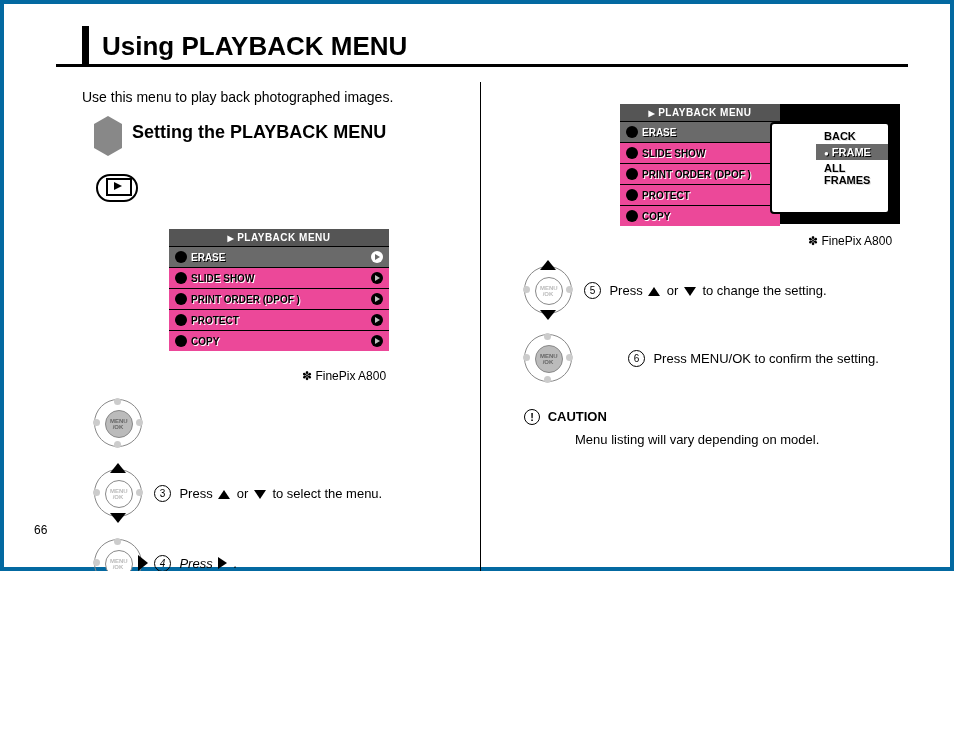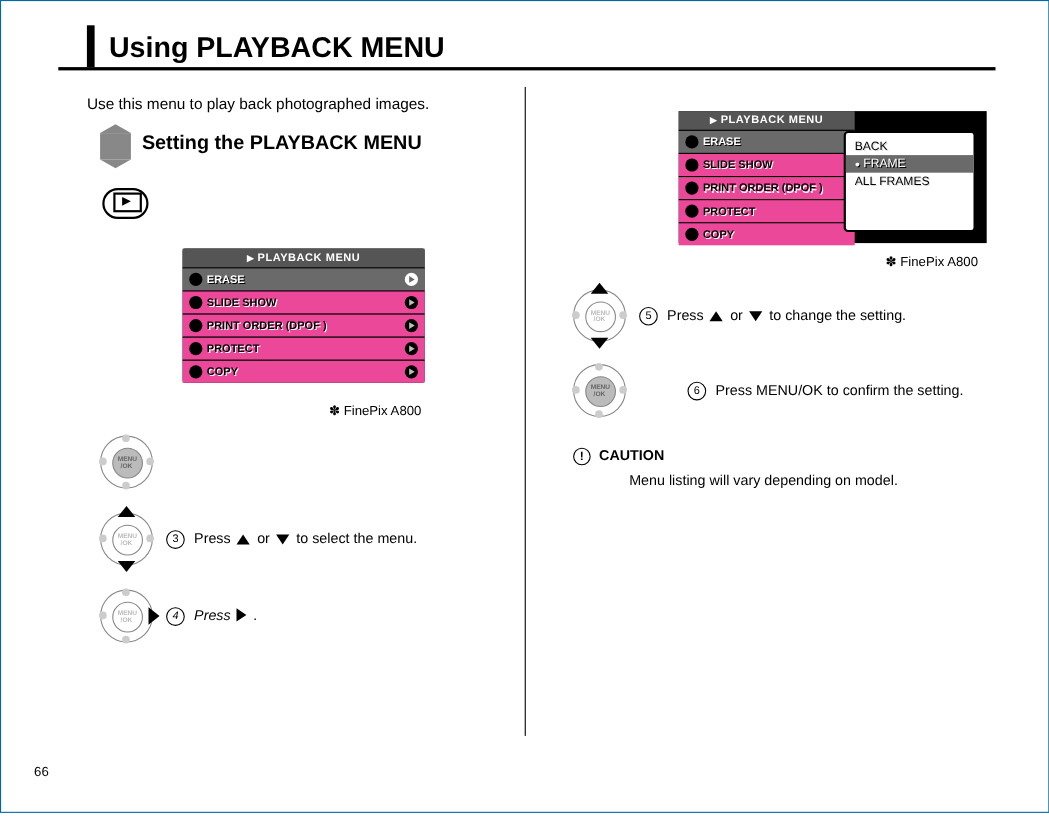--- a/index.html
+++ b/index.html
@@ -1,19 +1,19 @@
 <!DOCTYPE html>
 <html><head>
 <meta charset="utf-8">
 <style>
   html,body{margin:0;padding:0;background:#fff;}
   .page{
-    width:954px;height:739px;
+    width:954px;height:571px;
     box-sizing:border-box;
-    border:1px solid #0369a1;
+    border:4px solid #0369a1;
     position:relative;
     font-family:Arial,Helvetica,sans-serif;
     color:#000;
   }
   
   .title-rule-top{position:absolute;left:78px;top:22px;width:7px;height:38px;background:#000;}
   .title-text{position:absolute;left:98px;top:27px;font-size:26px;font-weight:bold;}
   .title-underline{position:absolute;left:52px;top:60px;width:852px;height:3px;background:#000;}
   .intro{position:absolute;left:78px;top:85px;font-size:14px;}
   .col-divider{position:absolute;left:476px;top:78px;width:1px;height:590px;background:#000;}
@@ -44,21 +44,21 @@
   .scr-row .rarr{width:12px;height:12px;border-radius:50%;background:#000;position:relative;}
   .scr-row .rarr:after{content:"";position:absolute;left:4px;top:3px;border-left:5px solid #bfbfbf;border-top:3px solid transparent;border-bottom:3px solid transparent;}
   .scr-row.sel{background:#6a6a6a;color:#fff;text-shadow:1px 1px 0 #000;}
   .scr-row.sel .rarr{background:#fff;}
   .scr-row.sel .rarr:after{border-left-color:#6a6a6a;}
   
   .screen2{position:absolute;width:280px;height:120px;background:#000;}
   .screen2 .left-list{position:absolute;left:0;top:0;width:160px;}
   .screen2 .scr-row .rlab{white-space:nowrap;overflow:hidden;}
   .subpanel{position:absolute;left:150px;top:18px;width:120px;height:92px;background:#fff;border:2px solid #000;border-radius:4px;box-sizing:border-box;padding:4px 0;}
-  .subpanel .sp-item{font-size:11px;font-weight:normal;padding:2px 8px;text-shadow:1px 1px 0 #ddd;}
+  .subpanel .sp-item{font-size:11px;font-weight:bold;padding:2px 8px;text-shadow:1px 1px 0 #ddd;margin-left:44px;}
   .subpanel .sp-item.sel{background:#6a6a6a;color:#fff;text-shadow:1px 1px 0 #000;}
   .subpanel .sp-item.sel:before{content:"●";font-size:8px;margin-right:3px;}
   .note{position:absolute;font-size:12px;}
   .note:before{content:"✽ ";}
   
   .ctrl{position:absolute;width:48px;height:48px;}
   .ctrl .ring{position:absolute;inset:0;border:1.5px solid #888;border-radius:50%;}
   .ctrl .inner{position:absolute;left:11px;top:11px;width:26px;height:26px;border:1.5px solid #888;border-radius:50%;background:#fff;}
   .ctrl .menu-lbl{position:absolute;left:16px;top:19px;font-size:6px;color:#666;font-weight:bold;line-height:6px;text-align:center;width:16px;}
   .ctrl .dot{position:absolute;width:7px;height:7px;background:#ccc;border-radius:50%;}

